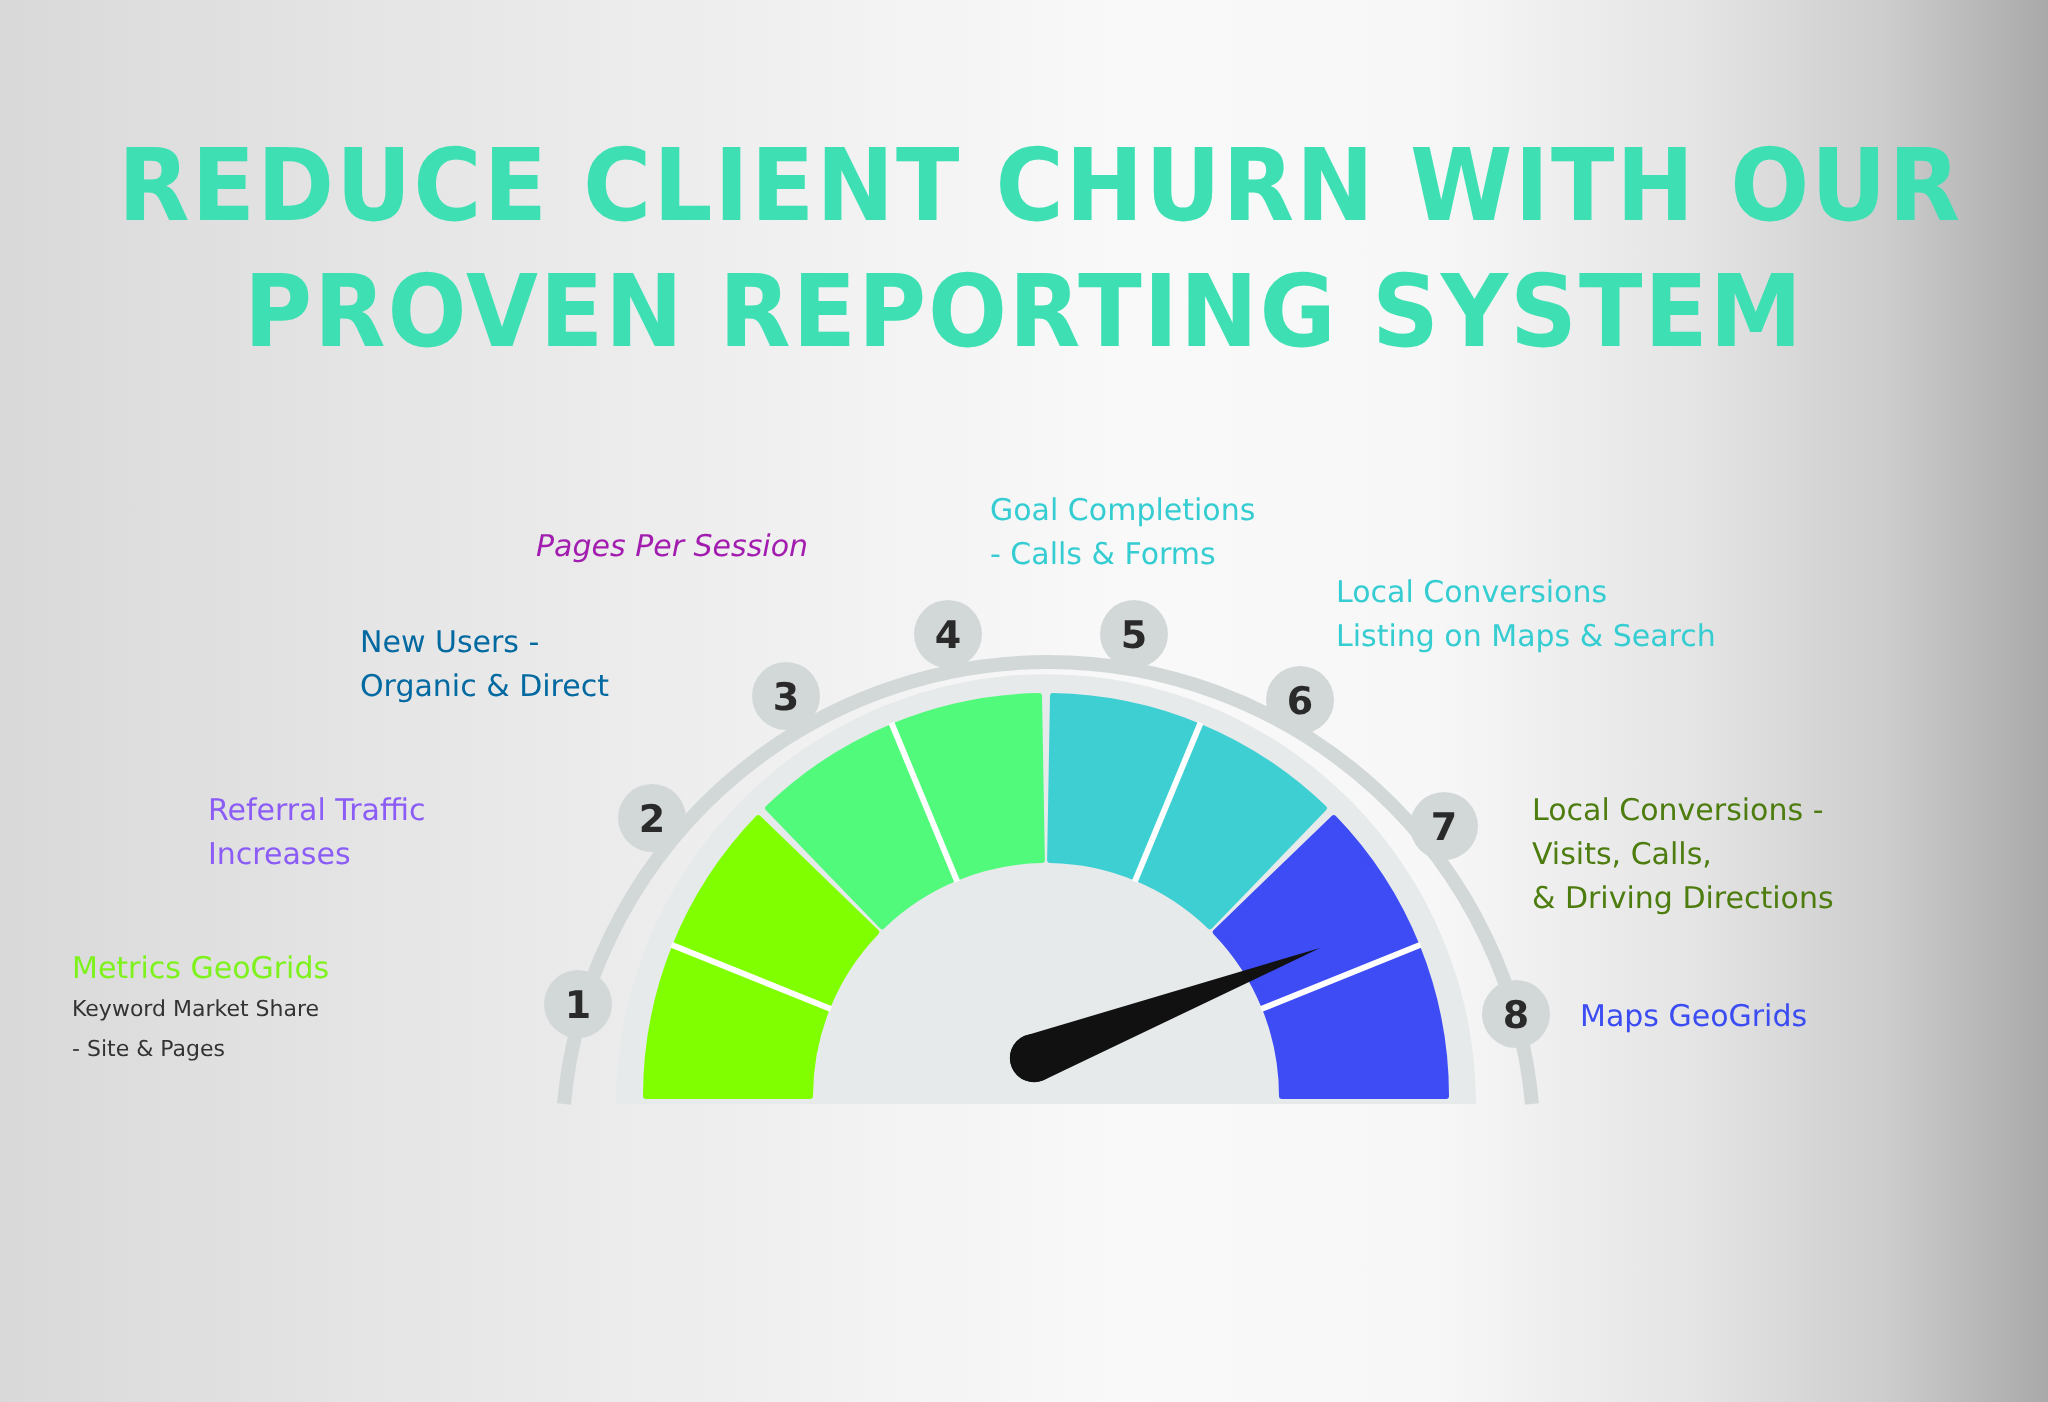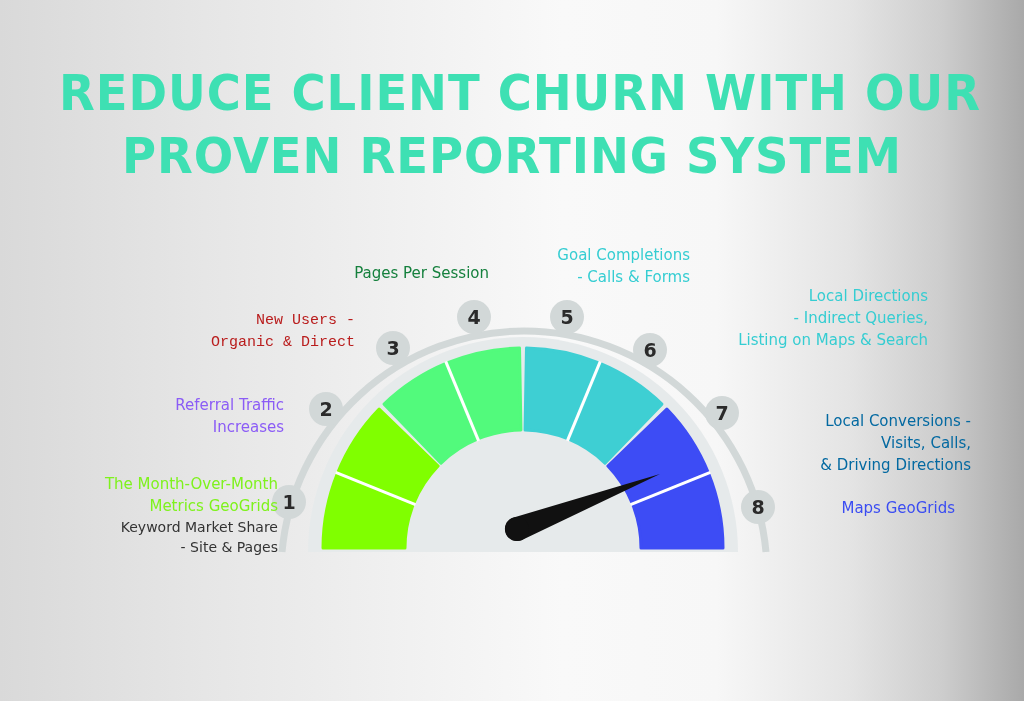--- a/index.html
+++ b/index.html
@@ -10,24 +10,24 @@
   }
   .title {
     position:absolute; left:0; width:1024px; text-align:center;
     font-family: "DejaVu Sans", sans-serif; font-weight:bold;
     color:#3ee0b3; font-size:50px; letter-spacing:1px; line-height:62px;
     transform: scaleX(0.93);
   }
   .title.l1 { top:62px; left:8px; }
   .title.l2 { top:125px; left:0px; }
   .label {
-    position:absolute; text-align:right; font-size:15px; line-height:22px; white-space:nowrap;
+    position:absolute; text-align:left; font-size:15px; line-height:22px; white-space:nowrap;
     font-family:"DejaVu Sans", sans-serif;
   }
-  .label .sub { color:#333; font-size:14px; line-height:20px; display:block; }
+  .label .sub { color:#333; font-size:11px; line-height:20px; display:block; }
   svg#gauge { position:absolute; left:0; top:0; }
   .num { font-family:"DejaVu Sans", sans-serif; font-weight:bold; font-size:19px; fill:#2a2a2a; }
 </style>
 </head>
 <body>
 
 <div class="title l1">REDUCE CLIENT CHURN WITH OUR</div>
 <div class="title l2">PROVEN REPORTING SYSTEM</div>
 
 <svg id="gauge" width="1024" height="701">
@@ -79,45 +79,43 @@
         <text x="722" y="420" text-anchor="middle" class="num">7</text>
       </g>
       <g>
         <circle cx="758" cy="507" r="17" fill="#d2d8d8"></circle>
         <text x="758" y="514" text-anchor="middle" class="num">8</text>
       </g>
     </g>
 </svg>
 
 <div class="label" style="left:36px; top:473px; width:242px;">
-  <span style="color:#7ef21c; display:block;">The Month-Over-Month</span>
   <span style="color:#7ef21c; display:block;">Metrics GeoGrids</span>
   <span class="sub">Keyword Market Share</span>
   <span class="sub">- Site &amp; Pages</span>
 </div>
 <div class="label" style="left:104px; top:394px; width:180px; color:#8b5cf6;">
   <span style="display:block;">Referral Traffic</span>
   <span style="display:block;">Increases</span>
 </div>
-<div class="label" style="left:180px; top:310px; width:175px; color:#b91c1c;font-family:Liberation Mono, monospace;">
+<div class="label" style="left:180px; top:310px; width:175px; color:#0369a1;">
   <span style="display:block;">New Users -</span>
   <span style="display:block;">Organic &amp; Direct</span>
 </div>
-<div class="label" style="left:299px; top:262px; width:190px; color:#15803d;">
+<div class="label" style="left:268px; top:262px; width:190px; color:#a21caf;font-style:italic;">
   <span>Pages Per Session</span>
 </div>
 <div class="label" style="left:495px; top:244px; width:195px; color:#35cdd2;">
   <span style="display:block;">Goal Completions</span>
   <span style="display:block;">- Calls &amp; Forms</span>
 </div>
 <div class="label" style="left:668px; top:285px; width:260px; color:#35cdd2;">
-  <span style="display:block;">Local Directions</span>
-  <span style="display:block;">- Indirect Queries,</span>
+  <span style="display:block;">Local Conversions</span>
   <span style="display:block;">Listing on Maps &amp; Search</span>
 </div>
-<div class="label" style="left:766px; top:410px; width:205px; color:#0369a1;">
+<div class="label" style="left:766px; top:394px; width:205px; color:#4d7c0f;">
   <span style="display:block;">Local Conversions -</span>
   <span style="display:block;">Visits, Calls,</span>
   <span style="display:block;">&amp; Driving Directions</span>
 </div>
 <div class="label" style="left:790px; top:497px; width:165px; color:#3b4df2;">
   <span>Maps GeoGrids</span>
 </div>
 
 </body></html>

